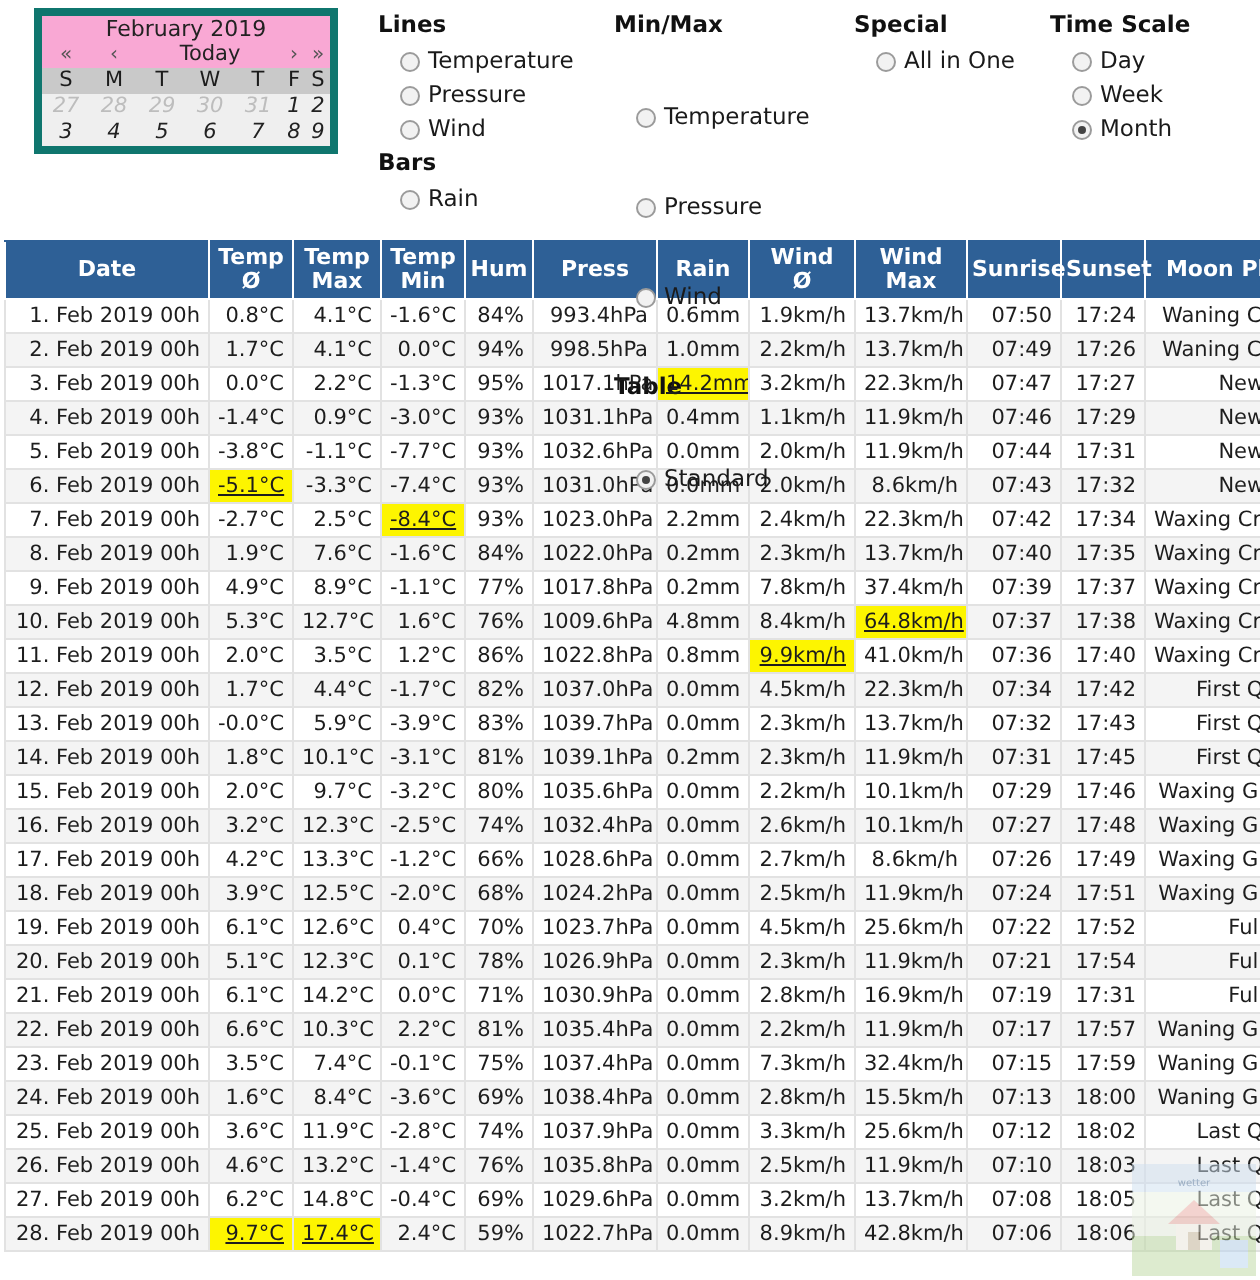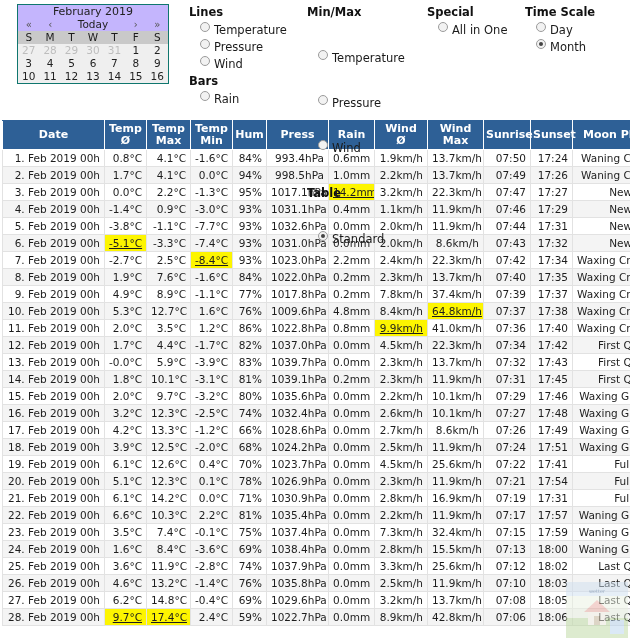--- a/index.html
+++ b/index.html
@@ -23,22 +23,22 @@
     align-items: flex-start;
     height: 116px;
     box-sizing: border-box;
     padding: 4px 0 0 0;
   }
 
   
   #calendar-wrap {
     width: 152px;
     margin-left: 17px;
-    border: 1px solid #0f766e;
-    background: #c4b5fd;
+    border: 4px solid #0f766e;
+    background: #f9a8d4;
     box-sizing: border-box;
   }
   table.cal {
     border-collapse: collapse;
     width: 100%;
     font-size: 10.5px;
   }
   table.cal td, table.cal th {
     text-align: center;
     padding: 0;
@@ -78,20 +78,21 @@
   td.cal-day.other {
     color: #bdbdbd;
   }
   td.cal-day.selected {
     background: #ffffff;
     font-weight: bold;
     box-shadow: inset 0 0 0 1px #e4e4e4;
   }
   .cal-body {
     background: #efefef;
+    font-style: italic;
   }
   .arrow-btn { cursor: default; }
 
   
   .opt-col {
     display: flex;
     flex-direction: column;
   }
   #opt-lines   { margin-left: 20px; width: 110px; }
   #opt-minmax  { margin-left: 8px;  width: 110px; gap: 28px; }
@@ -101,20 +102,21 @@
   .grp-title {
     font-weight: bold;
     font-size: 11.5px;
     color: #111;
     height: 17px;
     line-height: 17px;
     margin-bottom: 1px;
   }
   .radio-row {
     display: flex;
+    align-items: center;
     height: 17px;
     line-height: 17px;
     padding-left: 11px;
   }
   .radio-row .lbl {
     font-size: 11.5px;
     color: #1a1a1a;
     margin-left: 4px;
   }
   .radio {
@@ -228,29 +230,20 @@
           </tr>
           <tr>
             <td class="cal-day">3</td>
             <td class="cal-day">4</td>
             <td class="cal-day">5</td>
             <td class="cal-day">6</td>
             <td class="cal-day">7</td>
             <td class="cal-day">8</td>
             <td class="cal-day">9</td>
           </tr>
-          <tr>
-            <td class="cal-day">10</td>
-            <td class="cal-day">11</td>
-            <td class="cal-day">12</td>
-            <td class="cal-day">13</td>
-            <td class="cal-day">14</td>
-            <td class="cal-day">15</td>
-            <td class="cal-day">16</td>
-          </tr>
         </tbody>
     </table>
   </div>
 
   <div class="opt-col" id="opt-lines">
     <div class="grp-title">Lines</div>
     <div class="radio-row">
       <span class="radio"></span>
       <span class="lbl">Temperature</span>
     </div>
@@ -296,20 +289,24 @@
       <span class="radio"></span>
       <span class="lbl">All in One</span>
     </div>
   </div>
 
   <div class="opt-col" id="opt-time">
     <div class="grp-title">Time Scale</div>
     <div class="radio-row">
       <span class="radio"></span>
       <span class="lbl">Day</span>
+    </div>
+    <div class="radio-row">
+      <span class="radio"></span>
+      <span class="lbl">Week</span>
     </div>
     <div class="radio-row">
       <span class="radio checked"></span>
       <span class="lbl">Month</span>
     </div>
   </div>
 
 </div>
 
 <div id="table-wrap">
@@ -601,21 +598,21 @@
           <td class="c-date">19. Feb 2019 00h</td>
           <td>6.1°C</td>
           <td>12.6°C</td>
           <td>0.4°C</td>
           <td>70%</td>
           <td>1023.7hPa</td>
           <td>0.0mm</td>
           <td>4.5km/h</td>
           <td>25.6km/h</td>
           <td>07:22</td>
-          <td>17:41</td>
+          <td>17:52</td>
           <td class="c-moon">Full Moon</td>
         </tr>
         <tr class="even">
           <td class="c-date">20. Feb 2019 00h</td>
           <td>5.1°C</td>
           <td>12.3°C</td>
           <td>0.1°C</td>
           <td>78%</td>
           <td>1026.9hPa</td>
           <td>0.0mm</td>

